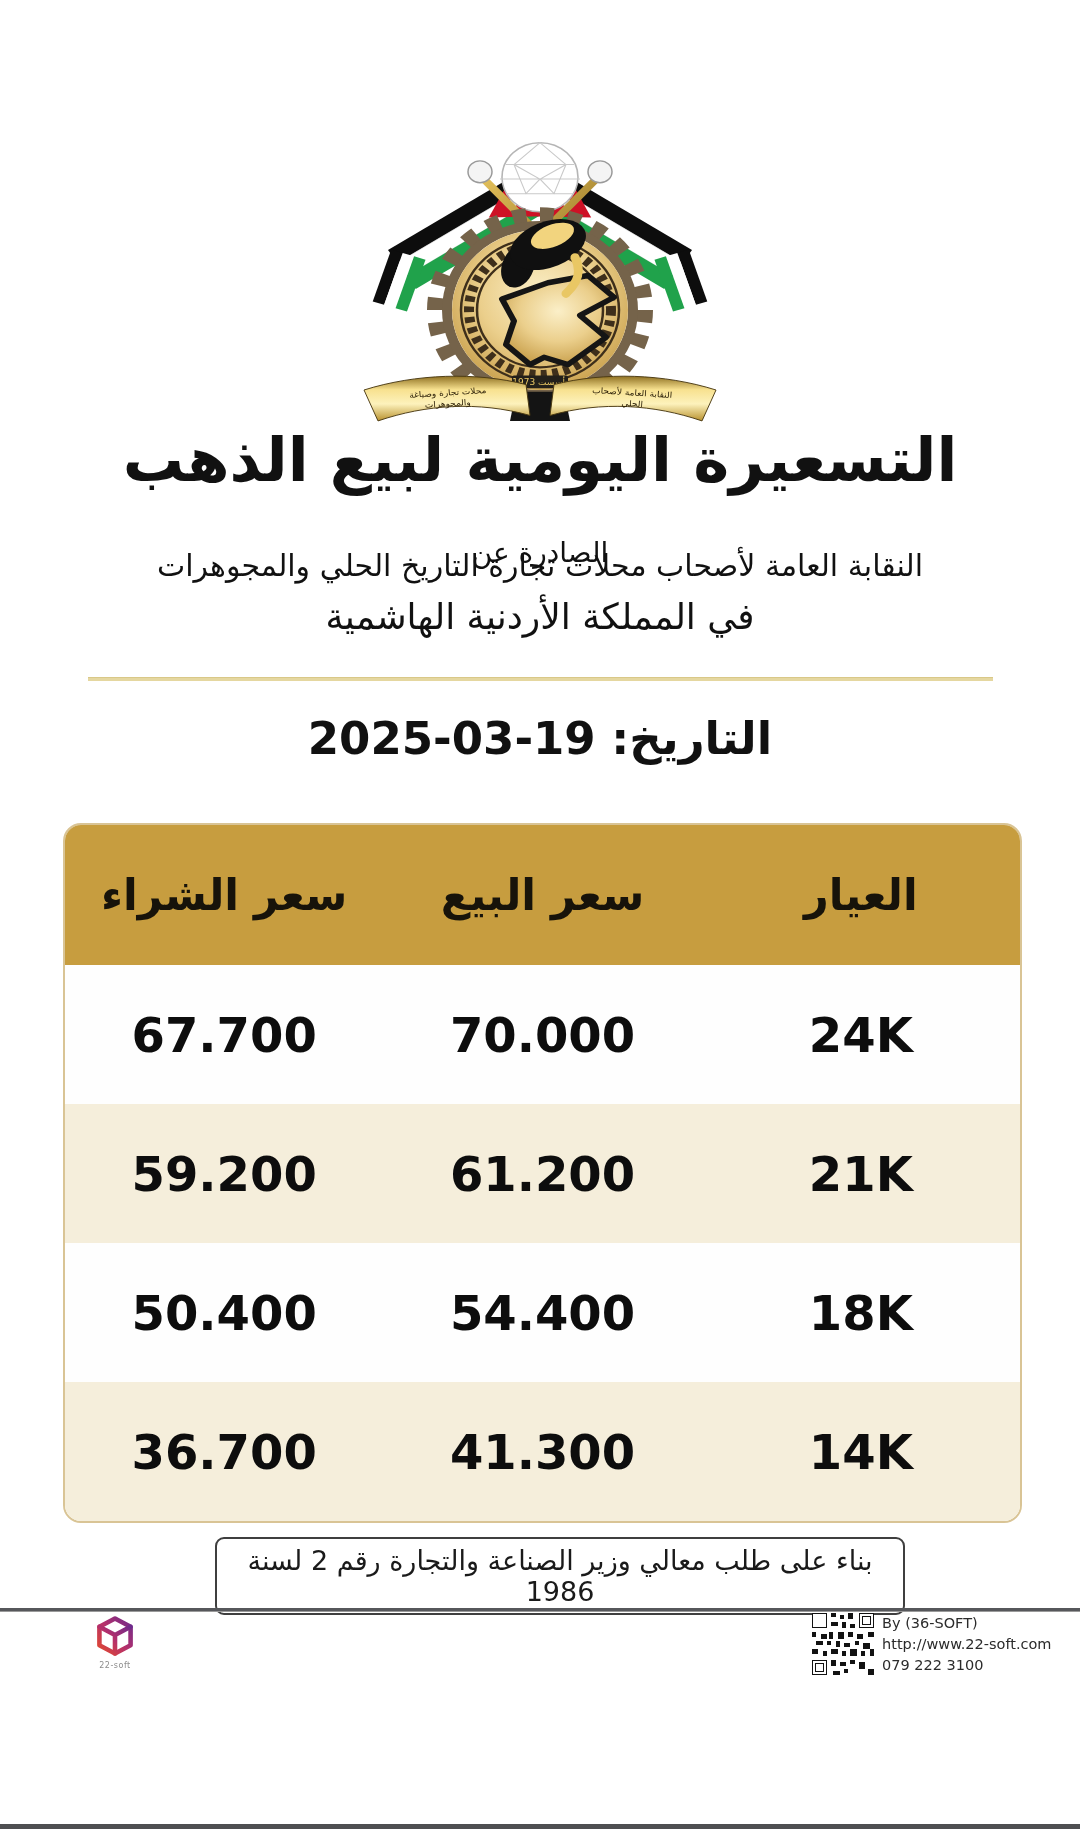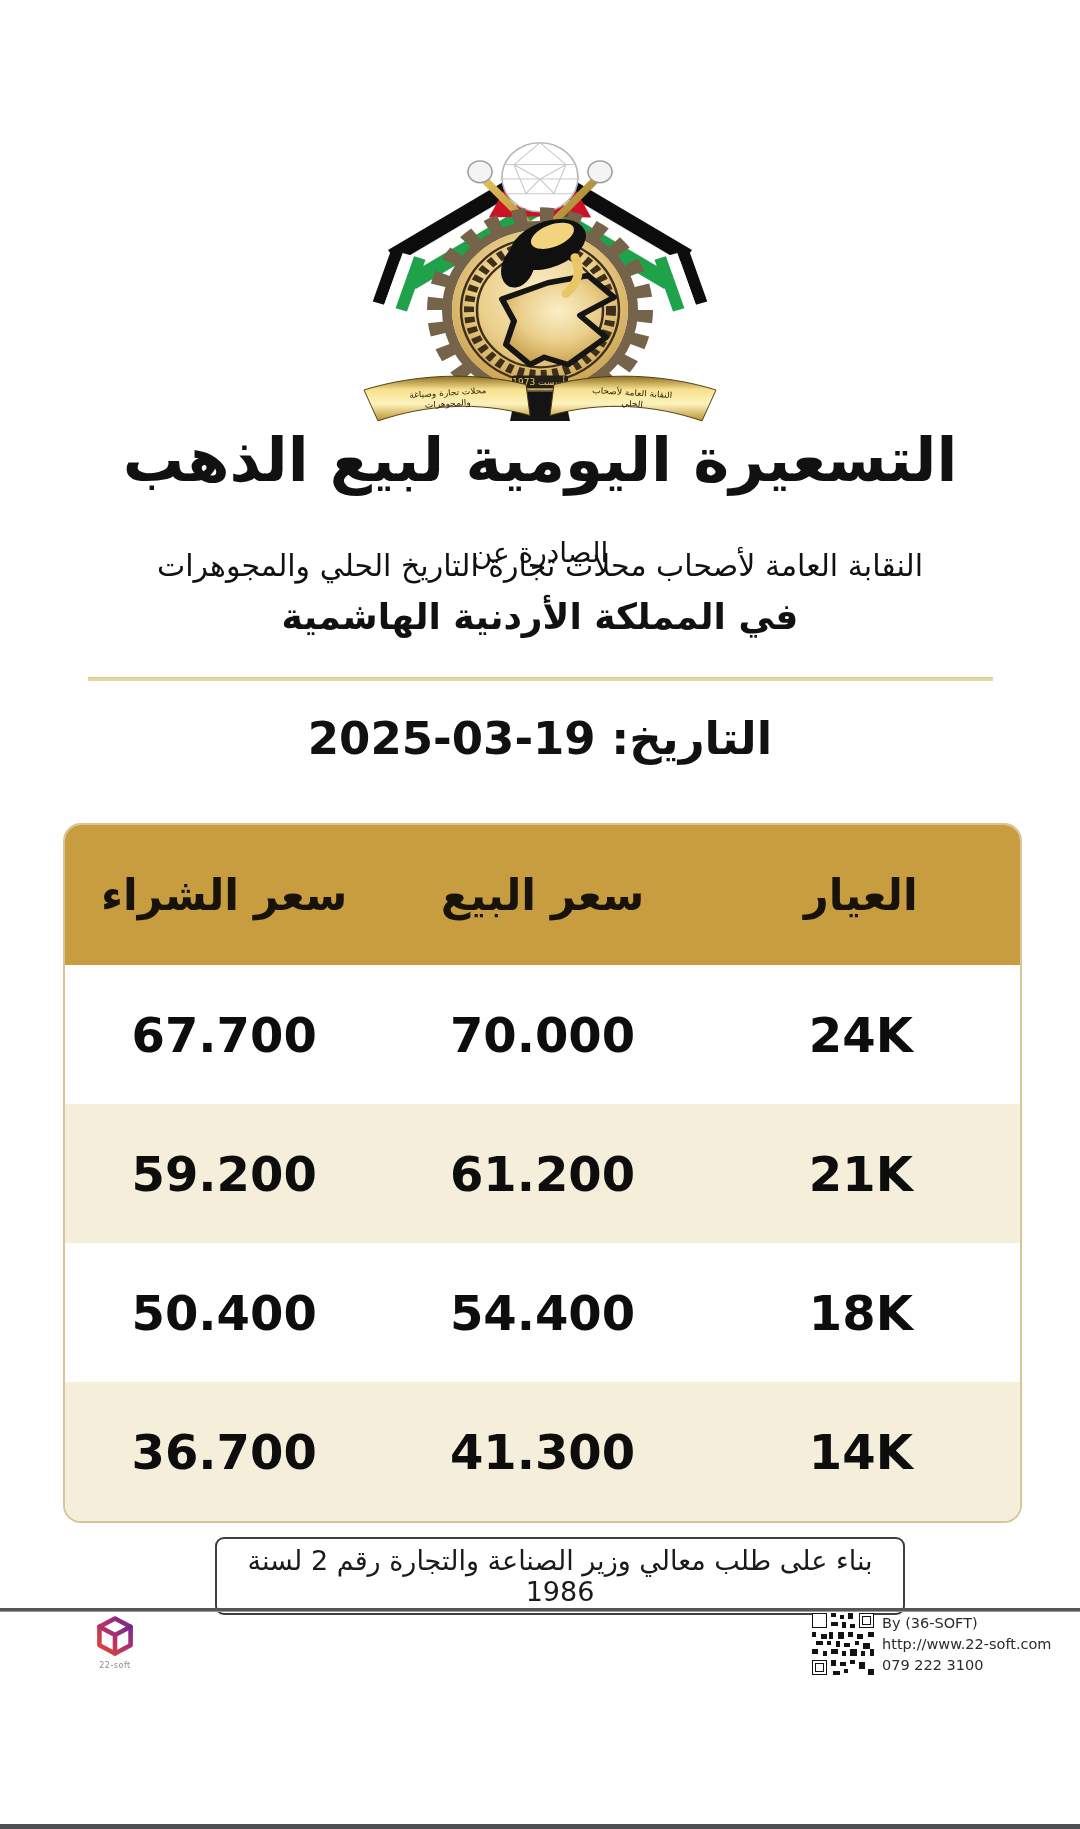--- a/index.html
+++ b/index.html
@@ -3,21 +3,21 @@
 <meta charset="utf-8">
 <style>
   html,body{margin:0;padding:0;background:#ffffff;}
   body{font-family:"DejaVu Sans",sans-serif;color:#111;}
   .page{position:relative;width:1080px;height:1829px;background:#ffffff;overflow:hidden;margin:0 auto;}
   .center-txt{position:absolute;left:0;width:1080px;text-align:center;direction:rtl;}
   .emblem{position:absolute;left:330px;top:130px;}
   .title{top:424px;font-size:61px;font-weight:700;letter-spacing:0;}
   .issued{top:508px;font-size:28px;margin-top:28px;}
   .syndicate{top:548px;font-size:30px;}
-  .kingdom{top:596px;font-size:36px;font-weight:700;}
+  .kingdom{top:596px;font-size:36px;font-weight:400;}
   .gold-divider{position:absolute;left:88px;top:677px;width:905px;height:3px;background:#E5D7A0;border-top:1px solid #D9C888;}
   .date-line{top:712px;font-size:45px;font-weight:700;text-align:center;}
   .price-table{position:absolute;left:63px;top:823px;width:955px;border:2px solid #D9C495;border-radius:18px;overflow:hidden;direction:rtl;background:#fff;}
   .thead{display:flex;background:#C79D3F;height:140px;align-items:center;}
   .th{flex:1;text-align:center;font-size:43px;font-weight:700;color:#17130a;}
   .trow{display:flex;height:139px;align-items:center;}
   .trow.beige{background:#F5EEDB;}
   .trow.white{background:#FEFEFE;}
   .td{flex:1;text-align:center;font-size:48px;font-weight:700;color:#0d0d0d;}
   .note-box{position:absolute;left:215px;top:1537px;width:690px;box-sizing:border-box;border:2.5px solid #3F3F3F;border-radius:9px;padding:6px 14px;text-align:center;direction:rtl;font-size:27px;color:#1a1a1a;background:#fff;}

